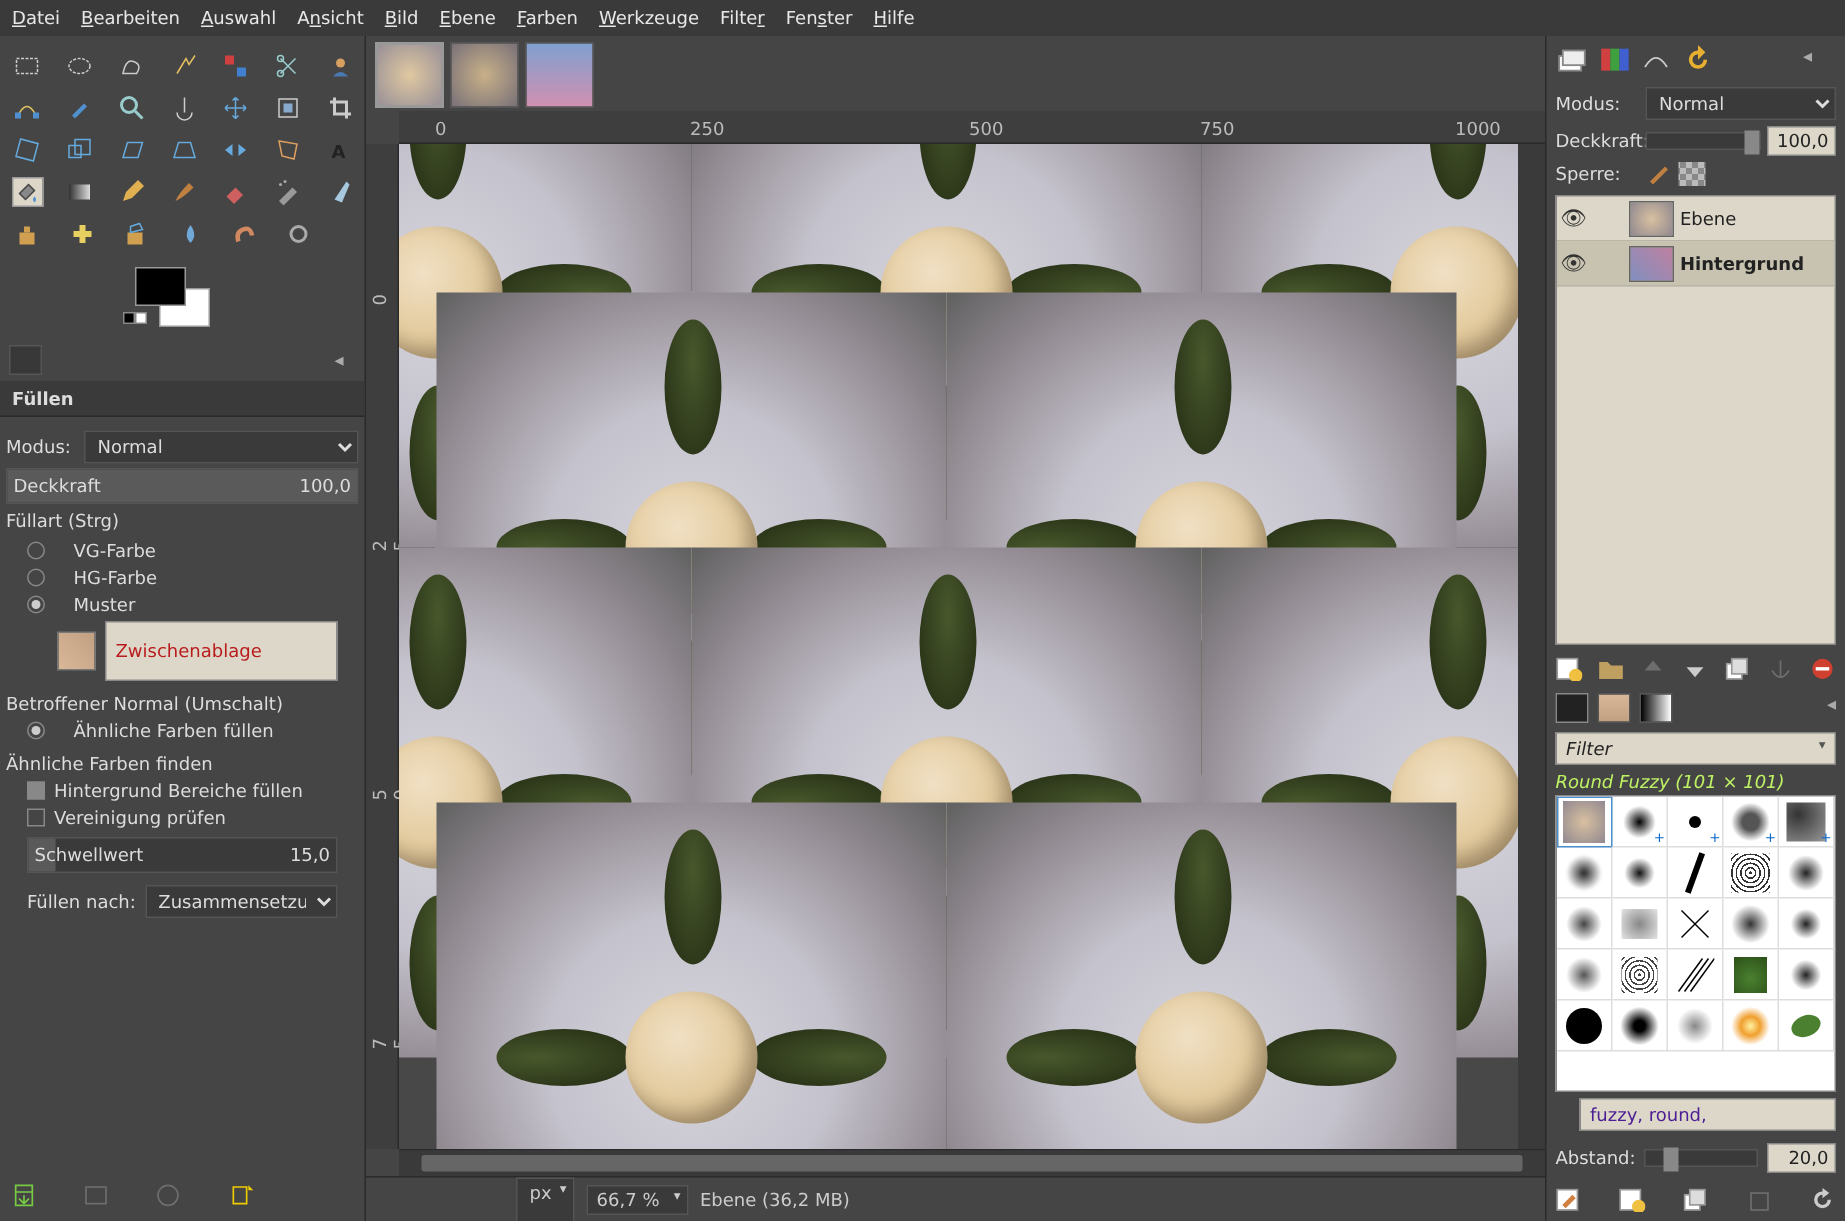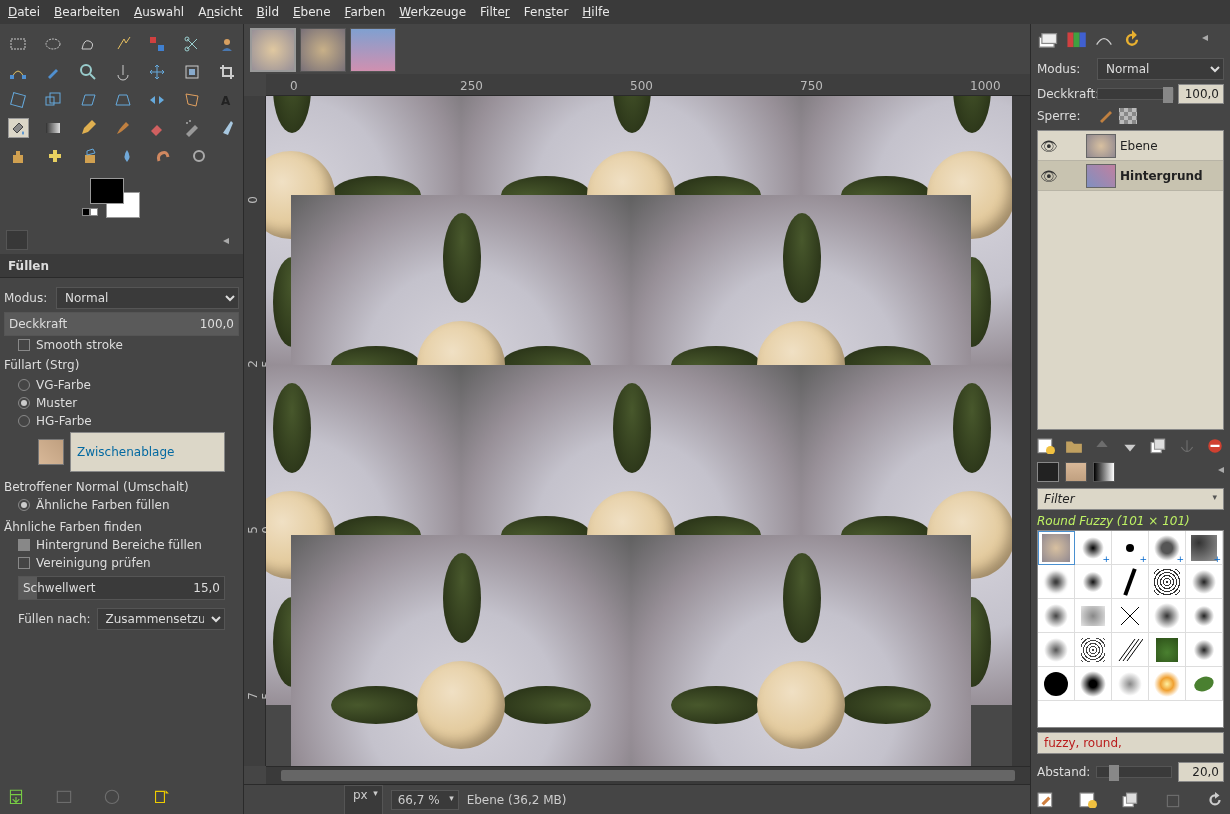--- a/index.html
+++ b/index.html
@@ -25,29 +25,29 @@
 .docktab .arr { margin-left:auto; width:14px; height:14px; color:#aaa; }
 .opthdr { background:#3a3a3a; padding:4px 8px; font-weight:bold; border-bottom:1px solid #2a2a2a; }
 .optbody { padding:6px 4px; color:#ddd; }
 .row { display:flex; align-items:center; gap:6px; padding:3px 0; }
 .lbl { min-width:46px; }
 select, .sel-box { background:#3a3a3a; color:#ddd; border:1px solid #555; padding:2px 4px; width:100%; }
 .slider-field { position:relative; height:24px; background:#3a3a3a; border:1px solid #555; }
 .slider-field .fill { position:absolute; left:0; top:0; bottom:0; background:#5a5a5a; }
 .slider-field .label { position:absolute; left:4px; top:4px; color:#ddd; }
 .slider-field .val { position:absolute; right:4px; top:4px; color:#ddd; }
-.radio { display:flex; align-items:center; gap:6px; padding:2px 14px; }
+.radio { display:flex; align-items:center; gap:19px; padding:2px 14px; }
 .radio .dot { width:12px; height:12px; border:1px solid #888; border-radius:50%; display:flex; align-items:center; justify-content:center; }
 .radio .dot.on::after { content:""; width:6px; height:6px; background:#ccc; border-radius:50%; display:block; }
 .check { display:flex; align-items:center; gap:6px; padding:2px 14px; }
 .check .box { width:12px; height:12px; border:1px solid #888; }
 .check .box.on { background:#888; }
 .pattern-row { display:flex; gap:6px; align-items:center; padding:2px 14px 2px 34px; }
 .pattern-sw { width:26px; height:26px; background:linear-gradient(45deg,#d8b898,#c0a080); border:1px solid #777; }
-.pattern-name { flex:1; background:#dcd7c8; color:#0369a1; padding:12px 6px; border:1px solid #888; }
+.pattern-name { flex:1; background:#dcd7c8; color:#b91c1c; padding:12px 6px; border:1px solid #888; }
 .bottom-left { margin-top:auto; padding:8px 6px; display:flex; gap:28px; align-items:center; }
 .bottom-left div { width:20px; height:18px; }
 .center { flex:1; display:flex; flex-direction:column; background:#454545; position:relative; }
 .tabs { height:50px; display:flex; gap:4px; padding:4px 6px; }
 .tabs .thumb { width:46px; height:44px; border:1px solid #555; background:#666; }
 .tabs .thumb.active { border:2px solid #999; }
 .ruler-h { height:22px; background:#3e3e3e; border-bottom:1px solid #2a2a2a; display:flex; align-items:flex-end; position:relative; margin-left:22px; font-size:9px; color:#bbb; }
 .ruler-h span { position:absolute; bottom:2px; }
 .canvas-wrap { flex:1; display:flex; }
 .ruler-v { width:22px; background:#3e3e3e; border-right:1px solid #2a2a2a; position:relative; font-size:9px; color:#bbb; }
@@ -93,21 +93,21 @@
 .brush-tabs { display:flex; gap:6px; padding:4px 6px; }
 .brush-tabs .bt { width:22px; height:20px; border:1px solid #555; }
 .brush-tabs .arr { margin-left:auto; color:#aaa; }
 .filter-box { margin:2px 6px; background:#dcd7c8; border:1px solid #888; padding:3px 6px; color:#222; font-style:italic; position:relative; }
 .filter-box::after { content:"▾"; position:absolute; right:6px; top:3px; font-size:9px; color:#555; }
 .brush-name { padding:2px 6px; font-style:italic; color:#bef264; }
 .brush-grid { flex:1; background:#fff; margin:0 6px 4px 6px; border:1px solid #888; display:grid; grid-template-columns:repeat(5,1fr); grid-auto-rows:34px; gap:0; overflow:hidden; }
 .brush-grid .b { border-right:1px solid #ddd; border-bottom:1px solid #ddd; display:flex; align-items:center; justify-content:center; position:relative; }
 .brush-grid .b.sel { outline:1px solid #4a90d0; outline-offset:-1px; }
 .brush-grid .b .plus { position:absolute; right:1px; bottom:0; font-size:9px; color:#06c; }
-.tags { margin:0 6px 4px 6px; background:#dcd7c8; border:1px solid #888; padding:3px 6px; color:#b91c1c; }
+.tags { margin:0 6px 4px 22px; background:#dcd7c8; border:1px solid #888; padding:3px 6px; color:#4c1d95; }
 .spacing { display:flex; align-items:center; gap:6px; padding:4px 6px; }
 .rbottom { display:flex; justify-content:space-between; padding:6px; }
 .rbottom div { width:18px; height:16px; }
 </style>
 </head>
 <body>
 
 <div class="menubar">
   <span><u>D</u><span>atei</span></span>
   <span><u>B</u>earbeiten</span>
@@ -344,36 +344,32 @@
     <div class="optbody">
       <div class="row">
           <span class="lbl">Modus:</span>
         <select><option>Normal</option></select>
       </div>
       <div class="slider-field">
         <div class="fill" style="width:100%"></div>
         <span class="label">Deckkraft</span>
         <span class="val">100,0</span>
       </div>
-      <div class="check">
-          <div class="box"></div>
-          <span>Smooth stroke</span>
-        </div>
       <div style="padding:4px 0">Füllart  (Strg)</div>
       <div class="radio">
           <div class="dot"></div>
           <span>VG-Farbe</span>
         </div>
       <div class="radio">
+          <div class="dot"></div>
+          <span>HG-Farbe</span>
+        </div>
+      <div class="radio">
           <div class="dot on"></div>
           <span>Muster</span>
-        </div>
-      <div class="radio">
-          <div class="dot"></div>
-          <span>HG-Farbe</span>
         </div>
       <div class="pattern-row">
         <div class="pattern-sw"></div>
         <div class="pattern-name">Zwischenablage</div>
       </div>
       <div style="padding:6px 0 2px 0">Betroffener Normal (Umschalt)</div>
       <div class="radio">
           <div class="dot on"></div>
           <span>Ähnliche Farben füllen</span>
         </div>
@@ -416,21 +412,21 @@
 
   <div class="center">
     <div class="tabs">
       <div class="thumb active" style="background:radial-gradient(circle,#e0c8a0,#989098)"></div>
       <div class="thumb" style="background:radial-gradient(circle,#c8b088,#787078)"></div>
       <div class="thumb" style="background:linear-gradient(#80a0d0,#d090b0)"></div>
     </div>
     <div class="ruler-h">
       <span style="left:24px">0</span>
       <span style="left:194px">250</span>
-      <span style="left:364px">500</span>
+      <span style="left:380px">500</span>
       <span style="left:534px">750</span>
       <span style="left:704px">1000</span>
     </div>
     <div class="canvas-wrap">
       <div class="ruler-v">
         <span style="top:100px">0</span>
         <span style="top:264px">2<br>5<br>0</span>
         <span style="top:430px">5<br>0<br>0</span>
         <span style="top:596px">7<br>5<br>0</span>
       </div>

